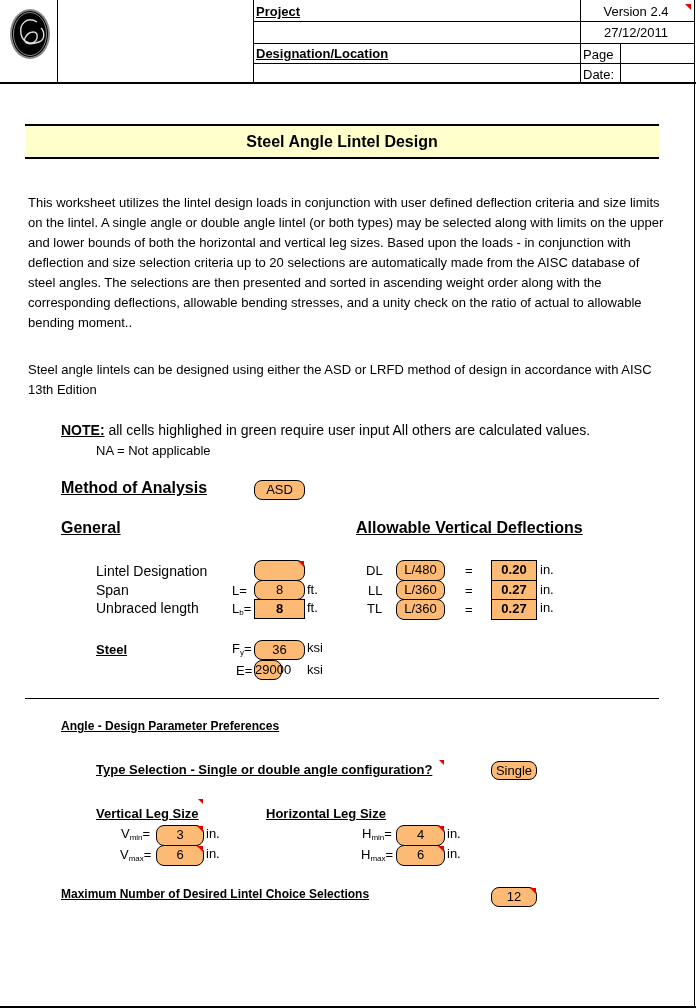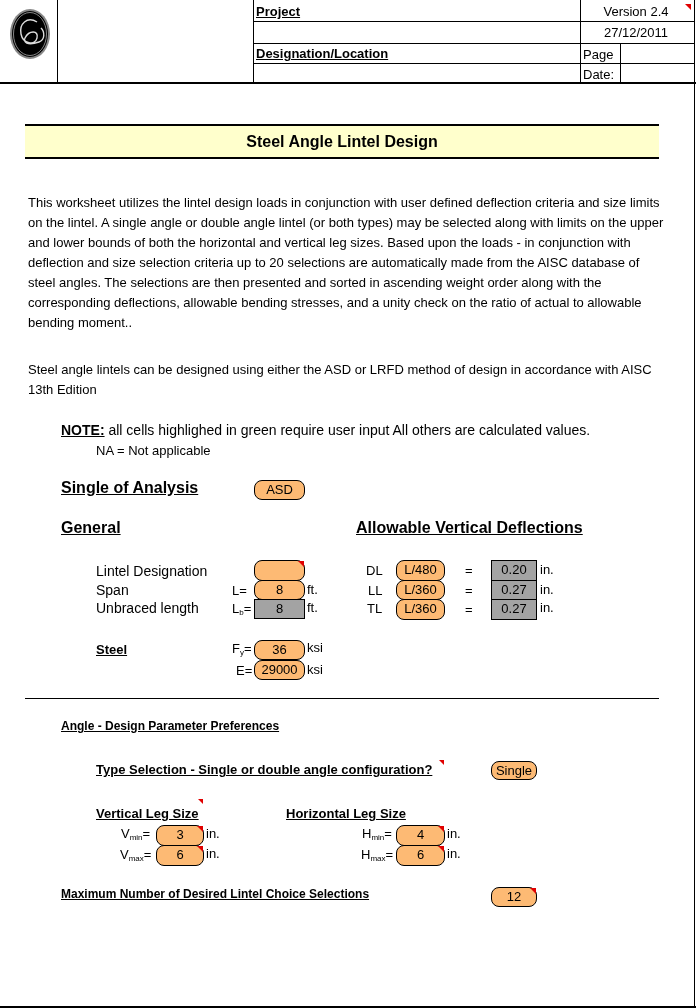--- a/index.html
+++ b/index.html
@@ -6,21 +6,21 @@
   body { width: 696px; height: 1008px; position: relative; overflow: hidden;
          font-family: "Liberation Sans", sans-serif; color: #000; }
   .abs { position: absolute; }
   .hline { position: absolute; background: #000; }
   .vline { position: absolute; background: #000; width: 1px; }
   .txt { position: absolute; white-space: nowrap; font-size: 13px; }
   .bold { font-weight: bold; text-decoration: underline; }
   .cell { position: absolute; border: 1px solid #000; box-sizing: border-box;
           text-align: center; font-size: 13px; line-height: 18px; }
   .green { background: #fdba74; border-radius: 8px; }
-  .yellow { background: #a3a3a3; }
+  .yellow { background: #fdba74; font-weight: bold; }
   .flag::after { content: ""; position: absolute; top: 0; right: 0; width: 0; height: 0;
                  border-top: 6px solid #e00000; border-left: 6px solid transparent; }
   .para { position: absolute; left: 28px; width: 640px; font-size: 13px; line-height: 20px; }
   sub { font-size: 8px; vertical-align: -2px; }
 </style>
 </head>
 <body>
 
 <div class="abs">
   <div class="vline" style="left:57px; top:0; height:83px;"></div>
@@ -60,21 +60,21 @@
 </div>
 
 <div class="para" style="top:193px;">This worksheet utilizes the lintel design loads in conjunction with user defined deflection criteria and size limits on the lintel. A single angle or double angle lintel (or both types) may be selected along with limits on the upper and lower bounds of both the horizontal and vertical leg sizes. Based upon the loads - in conjunction with deflection and size selection criteria  up to 20 selections are automatically made from the AISC database of steel angles. The selections are then presented and sorted in ascending weight order along with the corresponding deflections, allowable bending stresses, and a unity check on the ratio of actual to allowable bending moment..</div>
 <div class="para" style="top:360px;">Steel  angle lintels can be designed using either the ASD or LRFD method of design in accordance with AISC 13th Edition</div>
 
 <div class="txt" style="left:61px; top:422px; font-size:14px;">
   <span class="bold">NOTE:</span><span> all cells highlighed in green require user input All others are calculated values.</span>
 </div>
 <div class="txt" style="left:96px; top:443px;">NA = Not applicable</div>
 
-<div class="txt bold" style="left:61px; top:479px; font-size:16px;">Single of Analysis</div>
+<div class="txt bold" style="left:61px; top:479px; font-size:16px;">Method of Analysis</div>
 <div class="cell green" style="left:254px; top:480px; width:51px; height:20px;">ASD</div>
 
 <div class="txt bold" style="left:61px; top:519px; font-size:16px;">General</div>
 
 <div class="txt" style="left:96px; top:563px; font-size:14px;">Lintel Designation</div>
 <div class="cell green flag" style="left:254px; top:560px; width:51px; height:21px;"></div>
 
 <div class="txt" style="left:96px; top:582px; font-size:14px;">Span</div>
 <div class="txt" style="left:232px; top:583px;">L=</div>
 <div class="cell green" style="left:254px; top:580px; width:51px; height:20px;">8</div>
@@ -84,21 +84,21 @@
 <div class="txt" style="left:232px; top:601px;"><span>L</span><sub>b</sub><span>=</span></div>
 <div class="cell yellow" style="left:254px; top:599px; width:51px; height:20px;">8</div>
 <div class="txt" style="left:307px; top:600px;">ft.</div>
 
 <div class="txt bold" style="left:96px; top:642px;">Steel</div>
 <div class="txt" style="left:232px; top:641px;"><span>F</span><sub>y</sub><span>=</span></div>
 <div class="cell green" style="left:254px; top:640px; width:51px; height:20px;">36</div>
 <div class="txt" style="left:307px; top:640px;">ksi</div>
 
 <div class="txt" style="left:236px; top:663px;">E=</div>
-<div class="cell green" style="left:254px; top:660px; width:51px; height:20px;">29000</div>
+<div class="cell green" style="left:254px; top:660px; width:28px; height:20px;">29000</div>
 <div class="txt" style="left:307px; top:662px;">ksi</div>
 
 <div class="txt bold" style="left:356px; top:519px; font-size:16px;">Allowable Vertical Deflections</div>
 
 <div>
   <div class="txt" style="left:366px; top:563px;">DL</div>
   <div class="cell green" style="left:396px; top:560px; width:49px; height:21px;">L/480</div>
   <div class="txt" style="left:465px; top:563px;">=</div>
   <div class="cell yellow" style="left:491px; top:560px; width:46px; height:21px;">0.20</div>
   <div class="txt" style="left:540px; top:562px;">in.</div>
@@ -130,21 +130,21 @@
 <div class="abs" style="left:198px; top:799px; width:0; height:0; border-top:5px solid #e00000; border-left:5px solid transparent;"></div>
 
 <div class="txt" style="left:121px; top:826px;"><span>V</span><sub>min</sub><span>=</span></div>
 <div class="cell green flag" style="left:156px; top:825px; width:48px; height:21px;">3</div>
 <div class="txt" style="left:206px; top:826px;">in.</div>
 
 <div class="txt" style="left:120px; top:847px;"><span>V</span><sub>max</sub><span>=</span></div>
 <div class="cell green flag" style="left:156px; top:845px; width:48px; height:21px;">6</div>
 <div class="txt" style="left:206px; top:846px;">in.</div>
 
-<div class="txt bold" style="left:266px; top:806px;margin-left:20px;">Horizontal Leg Size</div>
+<div class="txt bold" style="left:266px; top:806px;">Horizontal Leg Size</div>
 
 <div class="txt" style="left:362px; top:826px;"><span>H</span><sub>min</sub><span>=</span></div>
 <div class="cell green flag" style="left:396px; top:825px; width:49px; height:21px;">4</div>
 <div class="txt" style="left:447px; top:826px;">in.</div>
 
 <div class="txt" style="left:361px; top:847px;"><span>H</span><sub>max</sub><span>=</span></div>
 <div class="cell green flag" style="left:396px; top:845px; width:49px; height:21px;">6</div>
 <div class="txt" style="left:447px; top:846px;">in.</div>
 
 <div class="txt bold" style="left:61px; top:887px; font-size:12px;">Maximum Number of Desired Lintel Choice Selections</div>

